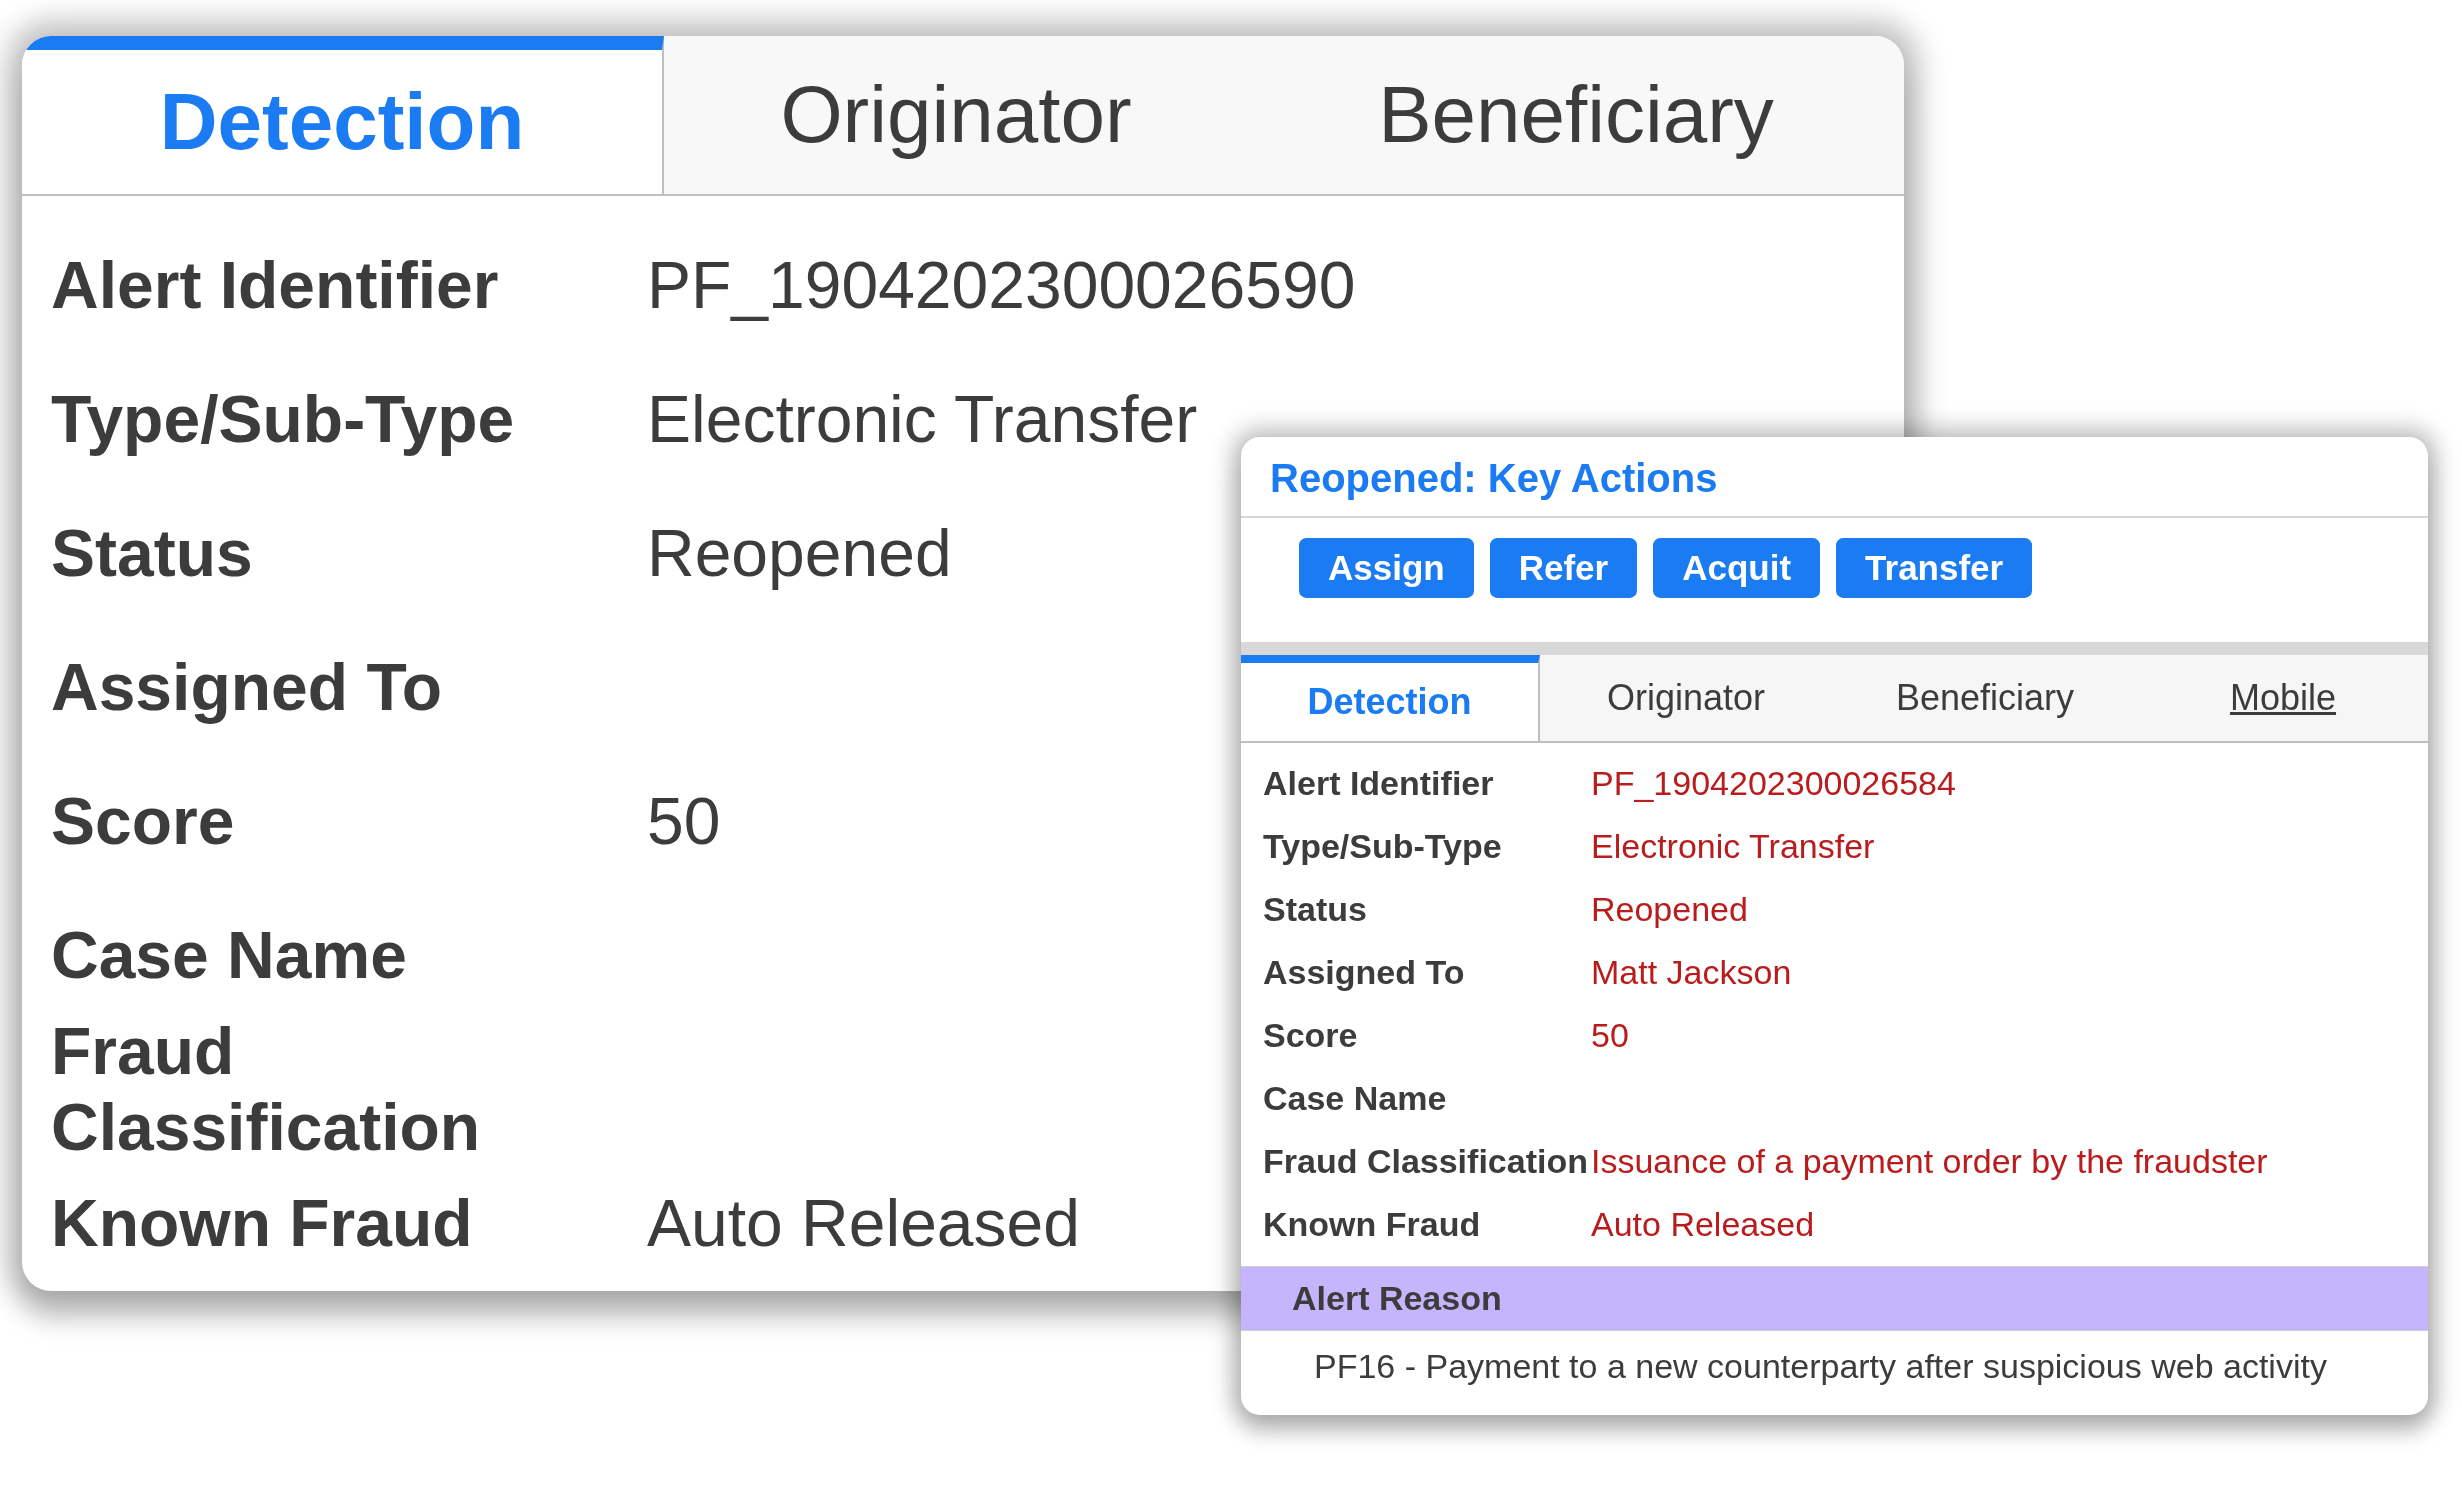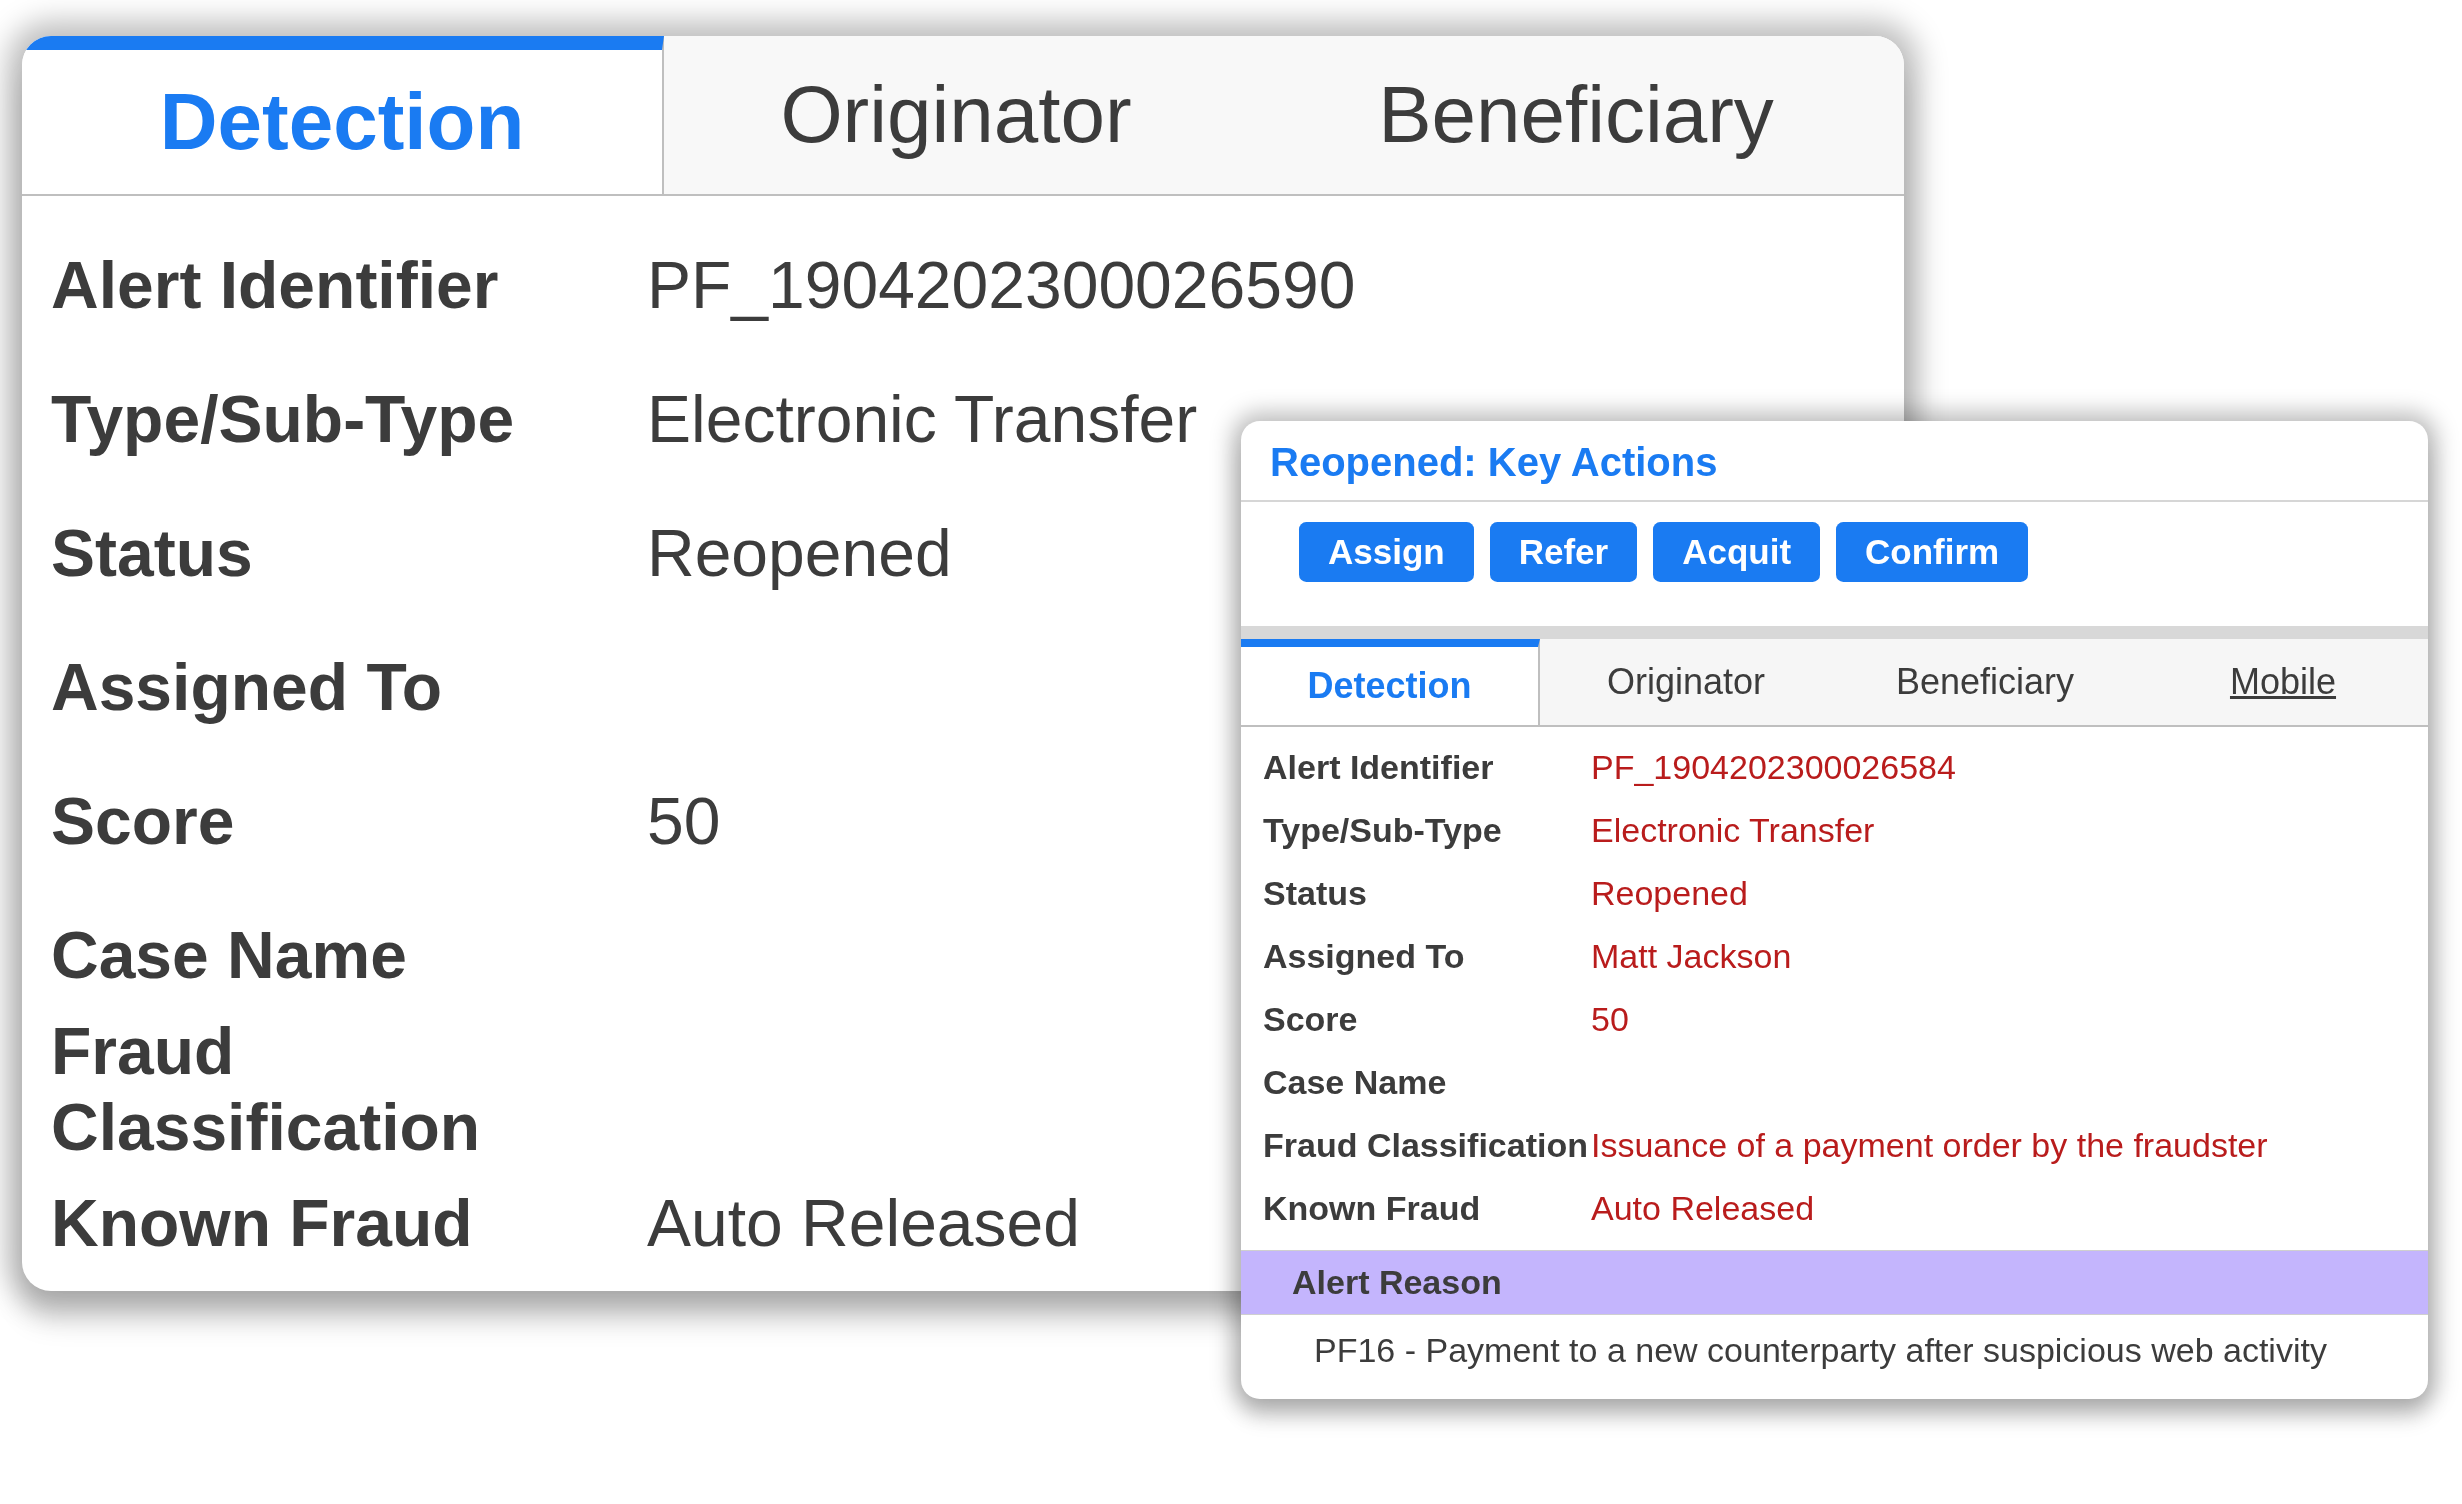--- a/index.html
+++ b/index.html
@@ -72,21 +72,21 @@
   .big-value {
     font-size: 66px;
     color: #3c3c3c;
     margin-left: 12px;
   }
 
   
   .small-card {
     position: absolute;
     left: 1241px;
-    top: 421px;
+    top: 437px;
     width: 1187px;
     background: #ffffff;
     border-radius: 19px;
     box-shadow: 0 0 22px 8.8px rgba(0,0,0,0.25),
                 0 18px 22px rgba(0,0,0,0.15);
     overflow: hidden;
   }
 
   .ka-head {
     padding: 19px 29px 14.6px 29px;
@@ -220,21 +220,21 @@
   </div>
 
   <div class="small-card">
 
     <div class="ka-head">Reopened: Key Actions</div>
 
     <div class="ka-btnrow">
       <button class="ka-btn">Assign</button>
       <button class="ka-btn">Refer</button>
       <button class="ka-btn">Acquit</button>
-      <button class="ka-btn">Confirm</button>
+      <button class="ka-btn">Transfer</button>
     </div>
 
     <div class="small-tabs">
       <div class="small-tab small-tab-detection active">Detection</div>
       <div class="small-tab small-tab-originator">Originator</div>
       <div class="small-tab small-tab-beneficiary">Beneficiary</div>
       <div class="small-tab small-tab-mobile">Mobile</div>
     </div>
 
     <div class="small-body">

